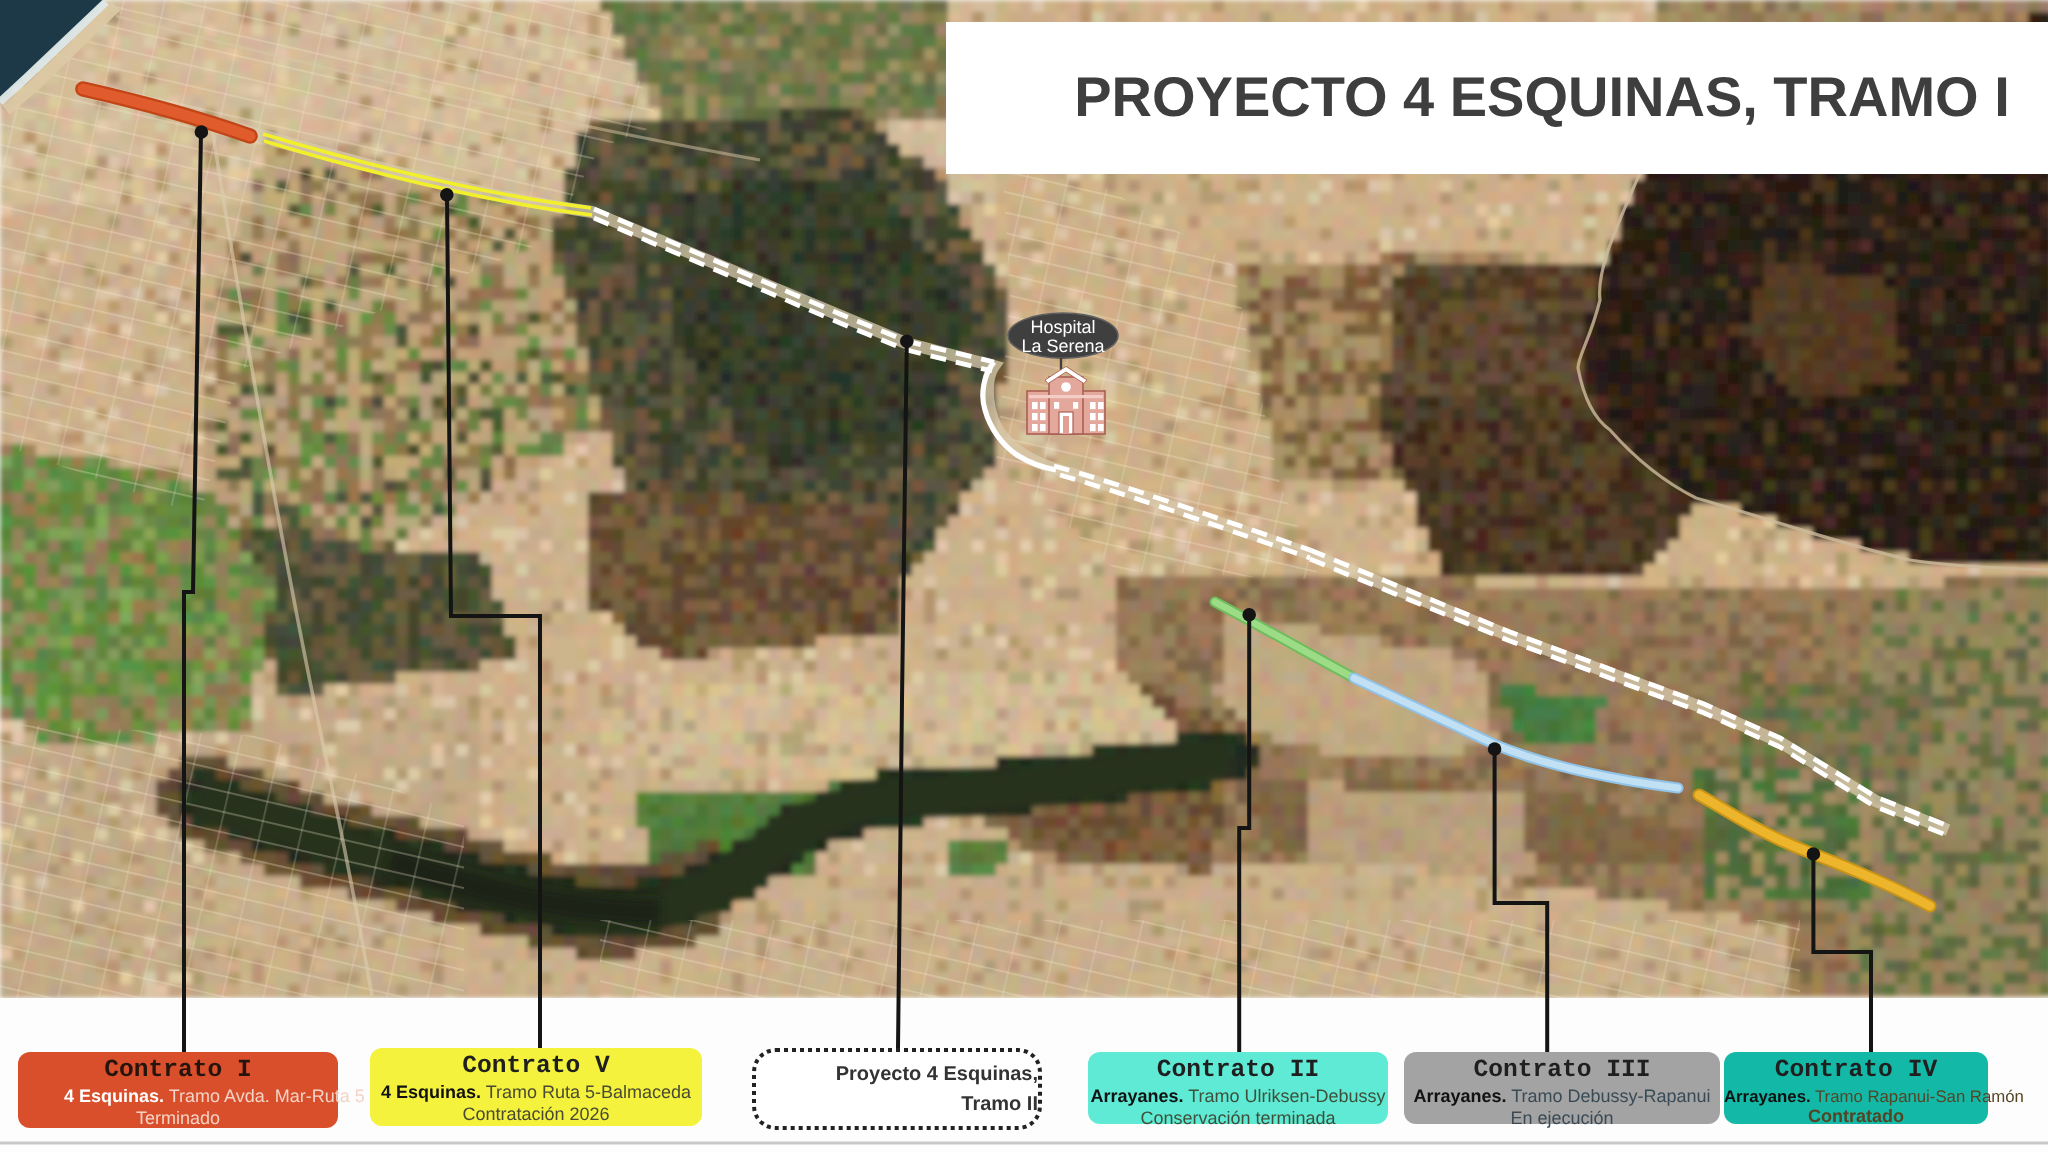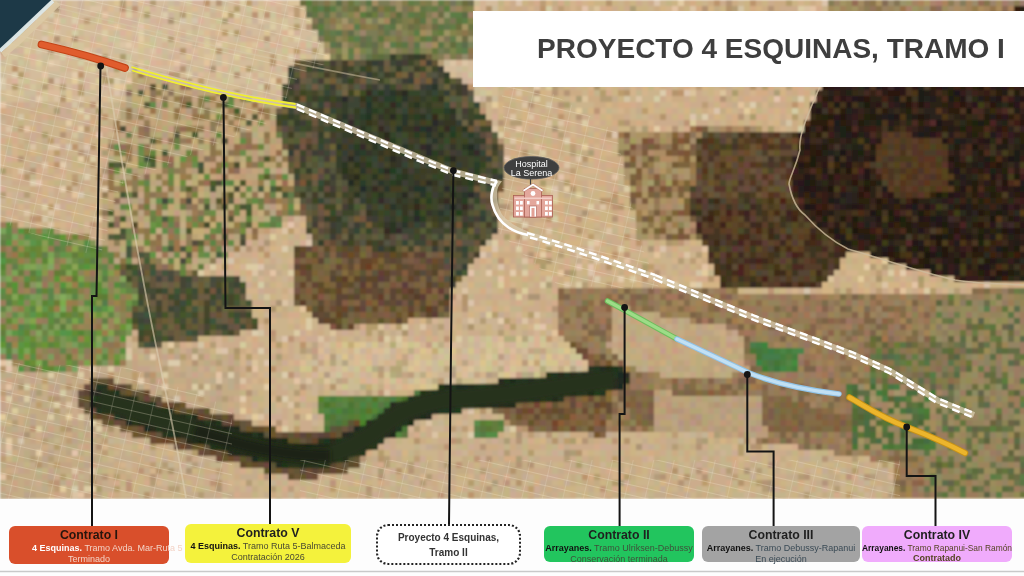--- a/index.html
+++ b/index.html
@@ -1,20 +1,20 @@
 <!DOCTYPE html>
 <html><head>
 <meta charset="utf-8">
 <style>
   html,body{margin:0;padding:0;}
   body{font-family:"Liberation Sans",sans-serif;}
   #slide{position:relative;width:1024px;height:576px;background:#fdfdfd;overflow:hidden;}
   #mapsvg{position:absolute;left:0;top:0;}
   .cbox{position:absolute;border-radius:6px;text-align:center;padding-top:2px;box-sizing:border-box;}
-  .cbox h4{margin:0;font-size:12.3px;font-weight:bold;color:#1f1f1f;line-height:1.18;}
+  .cbox h4{margin:0;font-size:12.3px;font-weight:bold;color:#1f1f1f;line-height:1.18;font-family:Liberation Mono, monospace;}
   .cbox p{margin:0;font-size:9px;color:#333;line-height:1.3;white-space:nowrap;}
 </style>
 </head>
 <body>
 <div id="slide">
 <svg id="mapsvg" width="1024" height="576" viewBox="0 0 1024 576">
 <defs>
   <clipPath id="mapclip">
           <rect x="0" y="0" width="1024" height="499"></rect>
         </clipPath>
@@ -938,35 +938,35 @@
   <p style="color:#fff;margin-left:23px;"><b>4 Esquinas.</b> <span style="color:#f3d3c6;">Tramo Avda. Mar-Ruta 5</span></p>
   <p style="color:#f3d3c6;">Terminado</p>
 </div>
 
 <div class="cbox" style="left:185px;top:524px;width:166px;height:39px;background:#f4f23c;">
   <h4>Contrato V</h4>
   <p><b style="color:#111;">4 Esquinas.</b> <span style="color:#4a4a33;">Tramo Ruta 5-Balmaceda</span></p>
   <p style="color:#4a4a33;">Contratación 2026</p>
 </div>
 
-<div class="cbox" style="left:376px;top:524px;width:145px;height:41px;background:#ffffff;border:2px dotted #222;border-radius:12px;padding-top:4px;">
+<div class="cbox" style="left:376px;top:524px;width:145px;height:41px;background:#ffffff;border:2px dotted #222;border-radius:12px;padding-top:4px;text-align:right;">
   <div style="font-size:10px;font-weight:bold;color:#333;line-height:1.5;">Proyecto 4 Esquinas,<br>Tramo II</div>
 </div>
 
-<div class="cbox" style="left:544px;top:526px;width:150px;height:36px;background:#22c55e;">
+<div class="cbox" style="left:544px;top:526px;width:150px;height:36px;background:#5eead4;">
   <h4>Contrato II</h4>
   <p><b style="color:#111;">Arrayanes.</b> <span style="color:#3f4f3a;">Tramo Ulriksen-Debussy</span></p>
   <p style="color:#3f4f3a;">Conservación terminada</p>
 </div>
 
 <div class="cbox" style="left:702px;top:526px;width:158px;height:36px;background:#a3a3a3;">
   <h4>Contrato III</h4>
   <p><b style="color:#111;">Arrayanes.</b> <span style="color:#3a4a55;">Tramo Debussy-Rapanui</span></p>
   <p style="color:#3a4a55;">En ejecución</p>
 </div>
 
-<div class="cbox" style="left:862px;top:526px;width:150px;height:36px;background:#f0abfc;">
+<div class="cbox" style="left:862px;top:526px;width:132px;height:36px;background:#14b8a6;">
   <h4>Contrato IV</h4>
   <p style="font-size:8.4px;"><b style="color:#111;">Arrayanes.</b> <span style="color:#554424;">Tramo Rapanui-San Ramón</span></p>
   <p style="color:#554424;font-weight:bold;">Contratado</p>
 </div>
 
 </div>
 
 </body></html>

